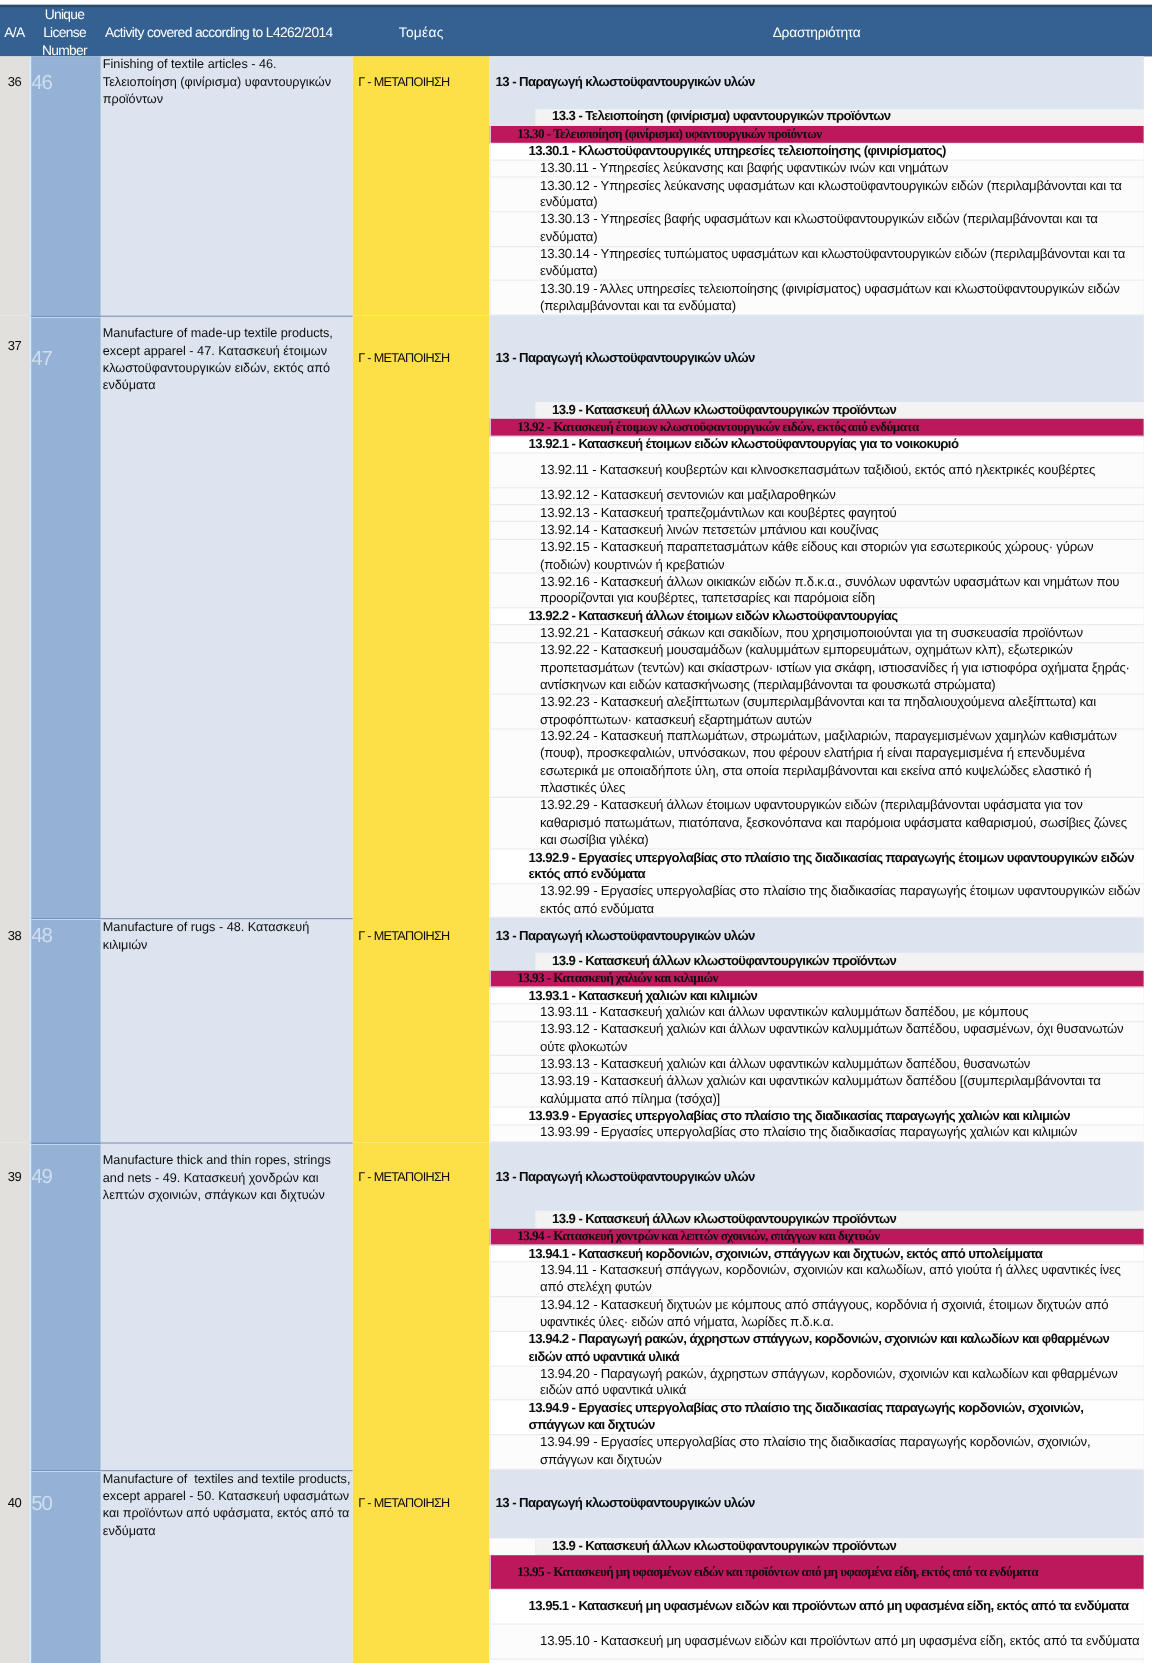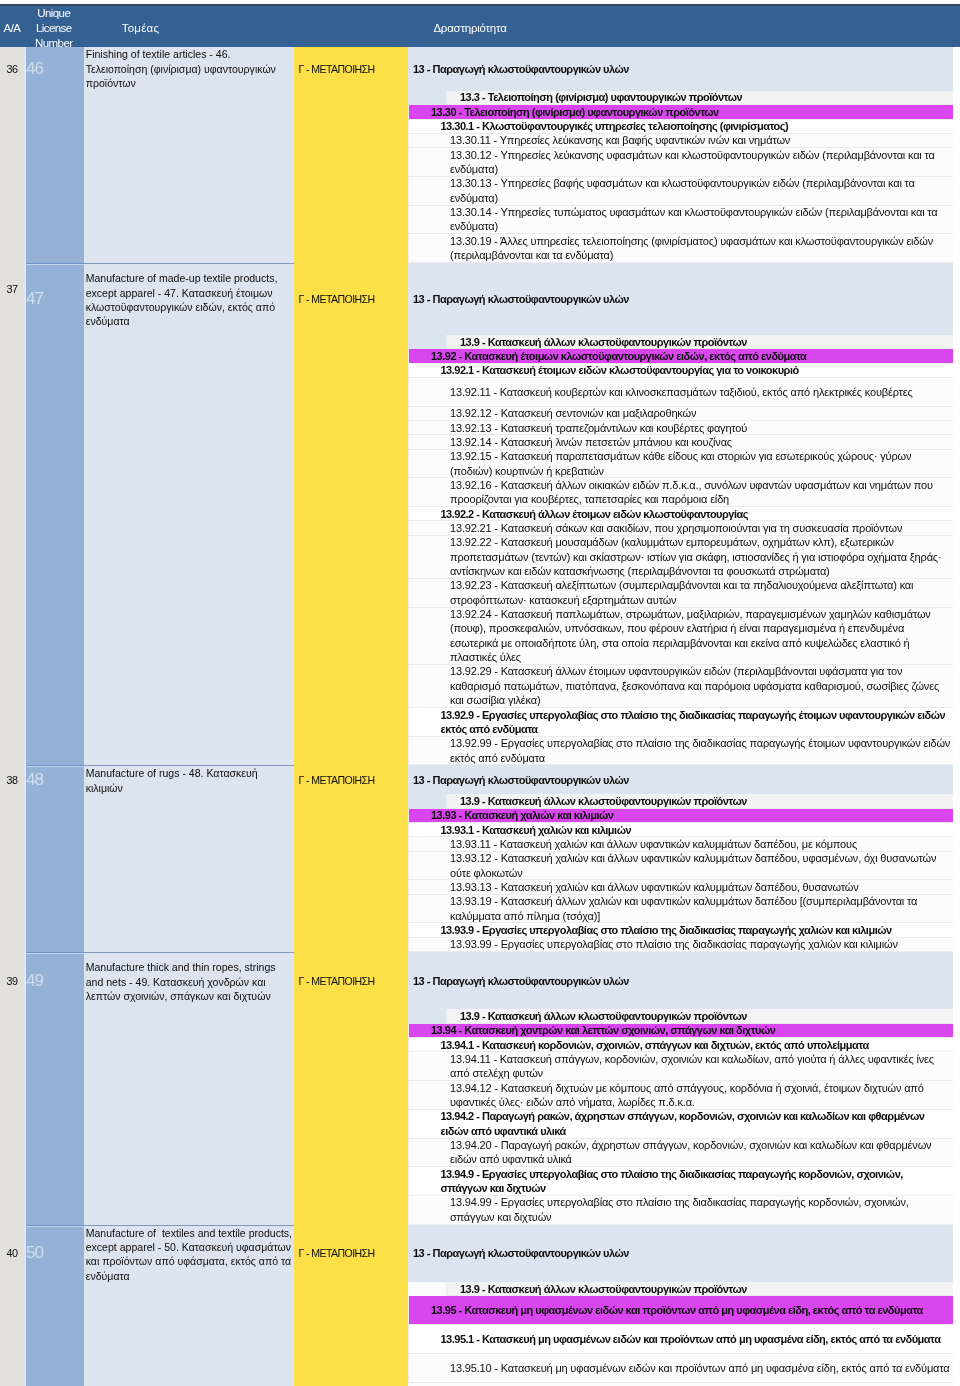--- a/index.html
+++ b/index.html
@@ -25,37 +25,38 @@
 .cCin{display:block;white-space:pre-wrap;}
 .cD{width:114px;background:#fde047;font-size:10.55px;padding-left:4.5px;letter-spacing:-0.055em;display:flex;}
 .num{line-height:15.3px;}
 .cE{width:545px;background:#DCE4EF;display:flex;flex-direction:column;}
 .items{display:flex;flex-direction:column;}
 .grp{background:#DCE4EF;font-weight:bold;font-size:11px;letter-spacing:-0.045em;padding-left:5px;display:flex;align-items:center;flex:0 0 auto;}
 .items{}
 .it{font-size:11px;border-left:1px solid #ededed;line-height:14.35px;padding:0 2px 0 0;border-bottom:1px solid #ebebeb;letter-spacing:-0.016em;display:flex;align-items:center;}
 .it > span{display:block;width:100%;}
 .l2{background:#F3F3F3;font-weight:bold;padding-left:13px;letter-spacing:-0.045em;margin-left:38px;}
-.l3{background:#d946ef;font-weight:bold;padding-left:22px;letter-spacing:-0.045em;}
+.l3{background:#be185d;font-weight:bold;padding-left:22px;letter-spacing:-0.045em;font-family:Liberation Serif, serif;}
 .l4{background:#FFFFFF;font-weight:bold;padding-left:31.5px;letter-spacing:-0.045em;}
 .l5{background:#FCFCFC;padding-left:41px;}
 .row:last-child{min-height:162px;}
 .row:last-child .items{flex:1 1 auto;background:#FCFCFC;}
 .row:first-child .cC{border-top:none;}
 .row:first-child .cB{background-image:none;}
 </style>
 </head>
 <body>
 
 <div id="sheet">
   <div class="hdr">
     <div class="cell c1">A/A</div>
     <div class="cell c2">
         <span>Unique License Number</span>
       </div>
+    <div class="cell c3">Activity covered according to L4262/2014</div>
     <div class="cell c4">Τομέας</div>
     <div class="cell c5">Δραστηριότητα</div>
   </div>
   <div id="rows">
       <div class="row">
         <div class="cA">
           <span class="num" style="margin-top:14.75px">36</span>
         </div>
     <div class="cB">
           <span class="num" style="margin-top:13.75px">46</span>

